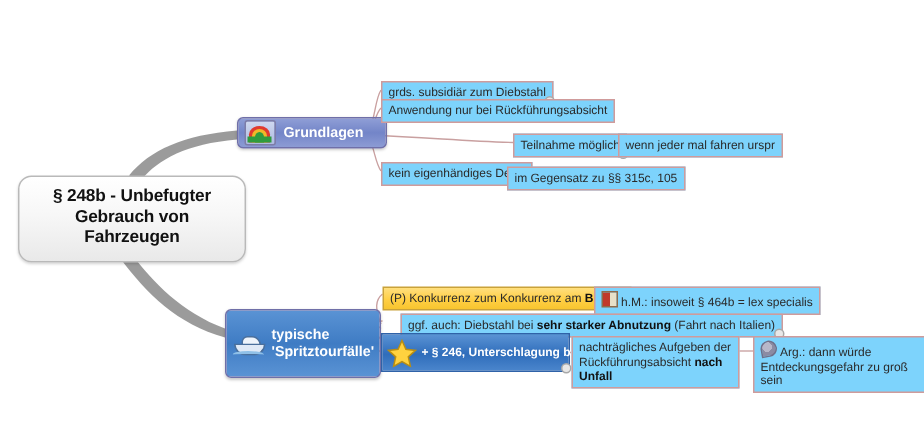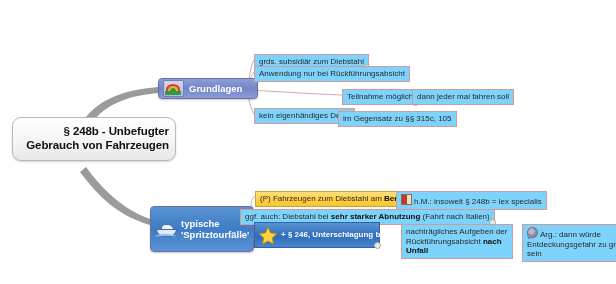--- a/index.html
+++ b/index.html
@@ -9,24 +9,24 @@
     font-family:"Liberation Sans","DejaVu Sans",sans-serif;
     overflow:hidden;
     position:relative;
   }
   #canvas{position:absolute;left:0;top:0;width:616px;height:284px;}
   svg.links{position:absolute;left:0;top:0;width:616px;height:284px;pointer-events:none;}
 
   
   .root{
     position:absolute;
-    left:12px;top:117px;width:164px;
+    left:12px;top:117px;width:152px;
     box-sizing:border-box;
     padding:7px 6px 8px 6px;
-    text-align:right;
+    text-align:center;
     border:1px solid #b9b9b9;
     border-radius:9px;
     background:linear-gradient(to bottom,#ffffff 0%,#f7f7f7 45%,#e9e9e9 100%);
     box-shadow:0 1px 2px rgba(0,0,0,.18);
     font-size:11.5px;
     font-weight:bold;
     color:#111111;
     line-height:13.5px;
     letter-spacing:-0.1px;
   }
@@ -104,21 +104,21 @@
     position:absolute;
     box-sizing:border-box;
     border:1px solid #d09b9b;
     background:#7dd3fc;
     color:#2a2a2a;
     font-size:8px;
     line-height:9.5px;
     padding:2px 4px 2px 4px;
     white-space:nowrap;
   }
-  .leaf.wrap{white-space:normal;margin-left:20px;}
+  .leaf.wrap{white-space:normal;}
   .leaf b{font-weight:bold;color:#111;}
 
   .leaf-highlight{
     border:1px solid #c9a23a;
     background:linear-gradient(to bottom,#ffdf7e 0%,#ffcf45 55%,#f8c52f 100%);
     color:#2a2a2a;
   }
 
   .leaf-blue{
     border:1px solid #2f62a8;
@@ -160,21 +160,21 @@
   
   #leaf-a{left:254px;top:54px;}
   #leaf-b{left:254px;top:66px;text-align:right;}
   #leaf-c{left:342px;top:89px;}
   #leaf-d{left:412px;top:89px;}
   #leaf-e{left:254px;top:108px;}
   #leaf-f{left:338px;top:111px;}
 
   #leaf-g{left:255px;top:191px;}
   #leaf-h{left:396px;top:191px;}
-  #leaf-i{left:240px;top:209px;}
+  #leaf-i{left:267px;top:209px;}
   #leaf-j{left:254px;top:222px;width:126px;height:26px;display:flex;align-items:center;gap:3px;padding:2px 3px;}
   #leaf-k{left:381px;top:224px;width:112px;}
   #leaf-l{left:502px;top:224px;width:115px;}
 </style>
 </head>
 <body>
 
 <div id="canvas">
 
   <svg class="links" viewBox="0 0 616 284">
@@ -220,21 +220,21 @@
   <div class="leaf" id="leaf-b">
     <span>Anwendung nur bei Rückführungsabsicht</span>
   </div>
 
   <div class="leaf" id="leaf-c">
     <span>Teilnahme möglich</span>
     <span class="dot"></span>
   </div>
 
   <div class="leaf" id="leaf-d">
-    <span>dann jeder mal fahren soll</span>
+    <span>wenn jeder mal fahren urspr</span>
   </div>
 
   <div class="leaf" id="leaf-e">
     <span>kein eigenhändiges Delikt</span>
   </div>
 
   <div class="leaf" id="leaf-f">
     <span>im Gegensatz zu §§ 315c, 105</span>
   </div>
 
@@ -242,26 +242,26 @@
     <span class="ico-boat">
       <span class="cab"></span>
         <span class="hull"></span>
         <span class="wake"></span>
     </span>
     <span class="branch-label">typische
 'Spritztourfälle'</span>
   </div>
 
   <div class="leaf leaf-highlight" id="leaf-g">
-    <span><span>(P) Fahrzeugen zum Diebstahl am </span><b>Benzin</b></span>
+    <span><span>(P) Konkurrenz zum Konkurrenz am </span><b>Benzin</b></span>
     <span class="dot"></span>
   </div>
 
   <div class="leaf" id="leaf-h">
-    <span class="emb emb-book"></span><span>h.M.: insoweit § 248b = lex specialis</span>
+    <span class="emb emb-book"></span><span>h.M.: insoweit § 464b = lex specialis</span>
   </div>
 
   <div class="leaf" id="leaf-i">
     <span><span>ggf. auch: Diebstahl bei </span><b>sehr starker Abnutzung</b><span> (Fahrt nach Italien)</span></span>
     <span class="dot"></span>
   </div>
 
   <div class="leaf leaf-blue" id="leaf-j">
     <span class="ico-star">
       <svg width="20" height="19" viewBox="0 0 20 19">

